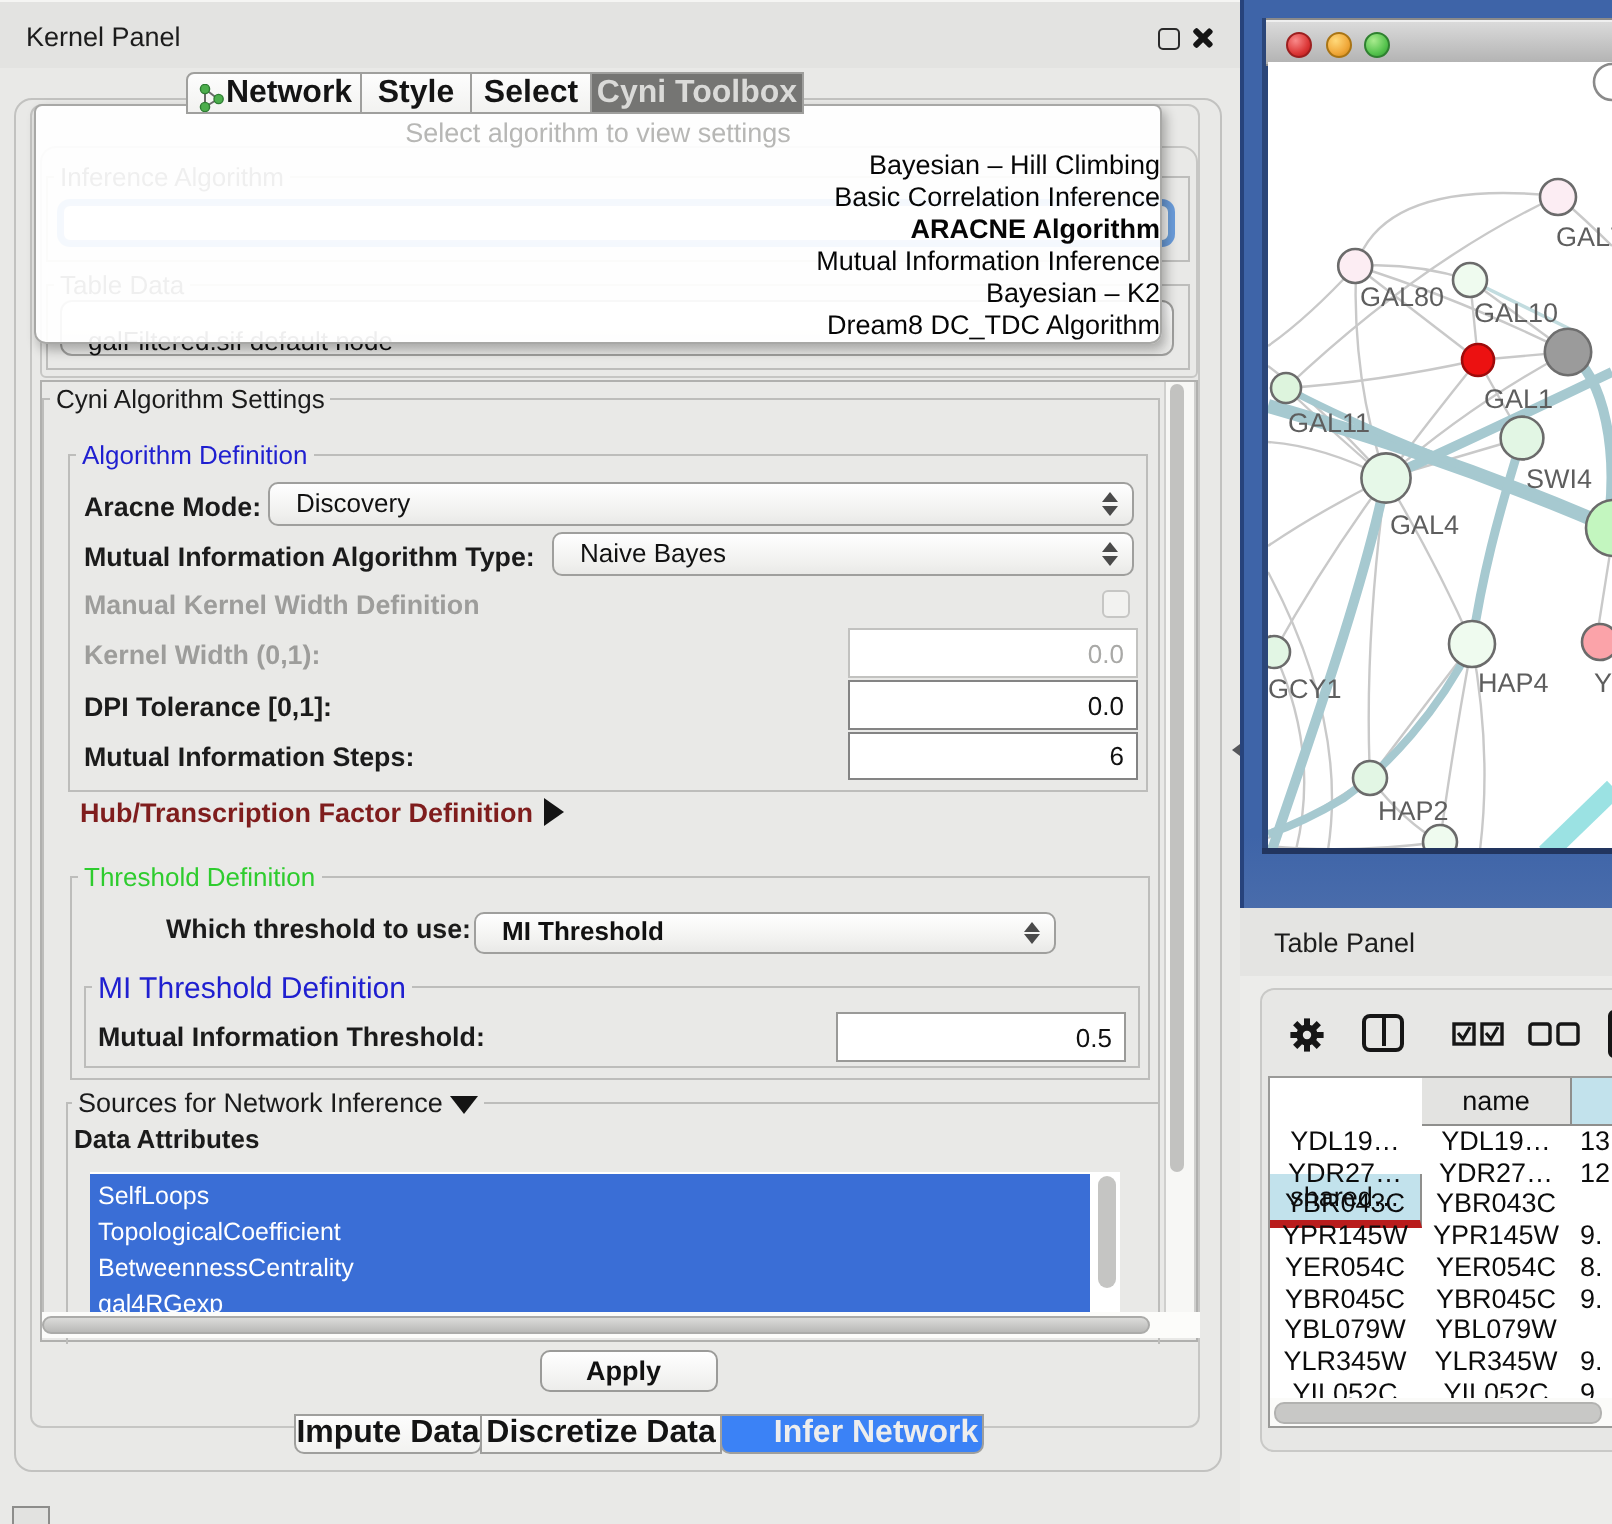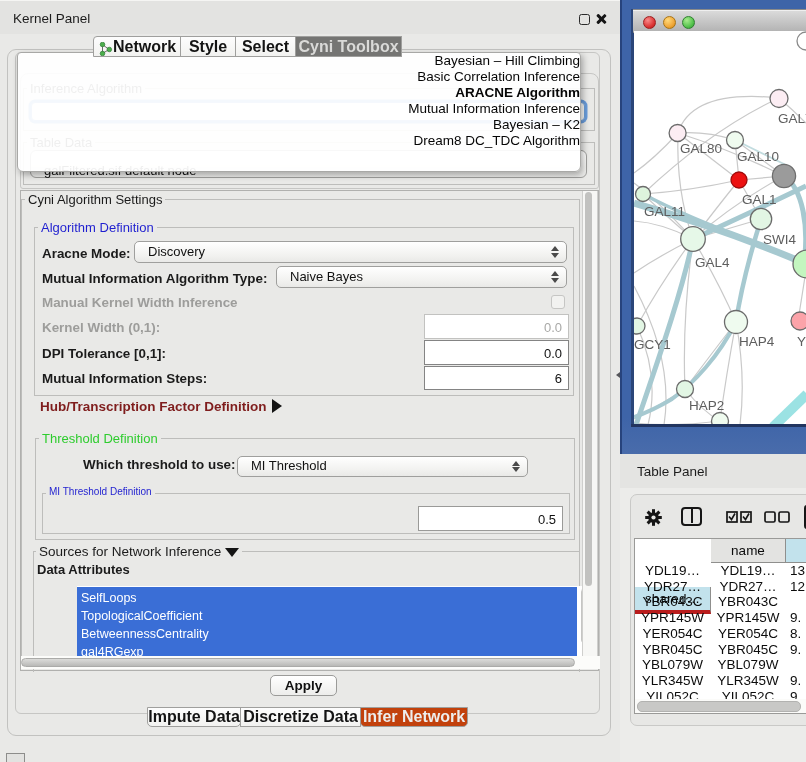--- a/index.html
+++ b/index.html
@@ -12,21 +12,21 @@
   .combo .tx{position:absolute;left:13px;top:2px;font-size:13px;color:#111;}
   .spin{position:absolute;right:6px;top:0;bottom:0;width:10px;}
   .spin:before{content:"";position:absolute;top:4px;left:1px;border:4px solid transparent;border-bottom:5px solid #4a4a4a;border-top:none;}
   .spin:after{content:"";position:absolute;bottom:4px;left:1px;border:4px solid transparent;border-top:5px solid #4a4a4a;border-bottom:none;}
   .field{position:absolute;background:#fff;border:1px solid #848484;font-size:13px;color:#111;text-align:right;}
   .field span{position:absolute;right:6px;top:50%;transform:translateY(-50%);}
   .gbox{position:absolute;border:1px solid #bdbdbb;}
   .gtitle{position:absolute;background:#e9e9e7;padding:0 3px;font-size:12.5px;white-space:nowrap;}
   .tab{top:0;height:19px;background:linear-gradient(#fdfdfd,#f2f2f0);border:1px solid #9f9f9d;border-left-width:0.5px;border-right-width:0.5px;font-size:16px;font-weight:bold;color:#141414;text-align:center;line-height:19px;white-space:nowrap;}
   .tab.sel{background:#757573;color:#dadad8;}
-  .tab.sel2{background:#c2410c;color:#ededed;}
+  .tab.sel2{background:#3b82f6;color:#ededed;padding-left:24px;}
   .trows{line-height:15.7px;white-space:nowrap;}
   .tb{height:18px;line-height:18px;}
 </style>
 </head>
 <body>
 <div id="root">
 
 <div class="abs" id="leftpane" style="left:0;top:0;width:620px;height:762px;background:#e9e9e7;">
 
   <div class="abs" style="left:0;top:0;width:620px;height:33px;background:#e3e3e1;border-top:1px solid #f5f5f3;"></div>
@@ -79,80 +79,82 @@
   <div class="lbl" style="position:absolute;left:42px;top:246px;">Aracne Mode:</div>
   <div class="combo" style="left:134px;top:241px;width:431px;height:20px;">
     <div class="tx">Discovery</div>
         <div class="spin"></div>
   </div>
   <div class="lbl" style="position:absolute;left:42px;top:271px;">Mutual Information Algorithm Type:</div>
   <div class="combo" style="left:276px;top:266px;width:289px;height:20px;">
     <div class="tx">Naive Bayes</div>
         <div class="spin"></div>
   </div>
-  <div class="lbl gray" style="position:absolute;left:42px;top:295px;">Manual Kernel Width Inference</div>
+  <div class="lbl gray" style="position:absolute;left:42px;top:295px;">Manual Kernel Width Definition</div>
   <div class="abs" style="left:551px;top:295px;width:12px;height:12px;background:#f2f2f0;border:1px solid #c6c6c4;border-radius:3px;"></div>
   <div class="lbl gray" style="position:absolute;left:42px;top:320px;">Kernel Width (0,1):</div>
   <div class="field" style="left:424px;top:314px;width:143px;height:23px;border-color:#c2c2c0;">
         <span style="color:#a9a9a7;">0.0</span>
       </div>
   <div class="lbl" style="position:absolute;left:42px;top:346px;">DPI Tolerance [0,1]:</div>
   <div class="field" style="left:424px;top:340px;width:143px;height:23px;">
         <span>0.0</span>
       </div>
   <div class="lbl" style="position:absolute;left:42px;top:371px;">Mutual Information Steps:</div>
   <div class="field" style="left:424px;top:366px;width:143px;height:22px;">
         <span>6</span>
       </div>
 
   <div class="abs" style="left:40px;top:399px;font-size:13.5px;font-weight:600;color:#7f1d1d;">Hub/Transcription Factor Definition</div>
   <div class="abs" style="left:272px;top:399px;width:0;height:0;border-left:10px solid #141414;border-top:7px solid transparent;border-bottom:7px solid transparent;"></div>
 
   <div class="abs" style="left:35px;top:438px;width:538px;height:100px;border:1px solid #bdbdbb;"></div>
   <div class="gtitle" style="left:39px;top:431px;color:#2ecc2e;font-size:13px;">Threshold Definition</div>
   <div class="lbl" style="position:absolute;left:83px;top:457px;">Which threshold to use:</div>
-  <div class="combo" style="left:237px;top:456px;width:289px;height:19px;">
+  <div class="combo" style="left:237px;top:456px;width:289px;height:19px;font-weight:bold;">
     <div class="tx" style="top:1px;">MI Threshold</div>
         <div class="spin"></div>
   </div>
 
   <div class="abs" style="left:42px;top:493px;width:526px;height:39px;border:1px solid #bdbdbb;"></div>
-  <div class="gtitle" style="left:46px;top:486px;color:#1f1fd0;font-size:10px;">MI Threshold Definition</div>
+  <div class="gtitle" style="left:46px;top:486px;color:#1f1fd0;font-size:15px;">MI Threshold Definition</div>
+  <div class="lbl" style="position:absolute;left:49px;top:511px;">Mutual Information Threshold:</div>
   <div class="field" style="left:418px;top:506px;width:143px;height:23px;border-color:#9a9a98;">
         <span>0.5</span>
       </div>
 
   <div class="abs" style="left:33px;top:551px;width:545px;height:120px;border:1px solid #bdbdbb;border-bottom:none;"></div>
   <div class="gtitle" style="left:36px;top:544px;color:#1b1b1b;font-size:13.5px;">Sources for Network Inference <span style="display:inline-block;width:0;height:0;border-top:9px solid #141414;border-left:7px solid transparent;border-right:7px solid transparent;vertical-align:-1px;"></span></div>
   <div class="lbl" style="position:absolute;left:37px;top:562px;font-size:13px;">Data Attributes</div>
 
-  <div class="abs" style="left:45px;top:586px;width:515px;height:71px;background:#fff;overflow:hidden;margin-left:32px;">
+  <div class="abs" style="left:45px;top:586px;width:515px;height:71px;background:#fff;overflow:hidden;">
     <div class="abs" style="left:0;top:1px;width:500px;height:120px;background:#3a6ed6;"></div>
     <div class="abs" style="left:4px;top:3px;font-size:12.5px;color:#fff;line-height:18px;">SelfLoops<br>TopologicalCoefficient<br>BetweennessCentrality<br>gal4RGexp</div>
     <div class="abs" style="left:504px;top:2px;width:9px;height:56px;background:#c5c5c3;border-radius:5px;"></div>
   </div>
 
   <div class="abs" style="left:21px;top:656px;width:579px;height:13px;background:#fcfcfa;"></div>
   <div class="abs" style="left:21px;top:658px;width:552px;height:7px;background:linear-gradient(#dcdcda,#b9b9b7);border:1px solid #ababa9;border-radius:5px;"></div>
 
   <div class="abs" style="left:582px;top:191px;width:14px;height:465px;background:#f7f7f5;border-left:1px solid #cfcfcd;border-right:1px solid #cfcfcd;"></div>
   <div class="abs" style="left:584.5px;top:192px;width:7px;height:394px;background:#c2c2c0;border-radius:4px;"></div>
 
   <div class="abs" id="popup" style="left:17px;top:52px;width:562px;height:118px;z-index:5;background:rgba(255,255,255,0.93);border:1px solid #a8a8a6;border-radius:4px 4px 6px 6px;box-shadow:2px 3px 6px rgba(0,0,0,0.30);">
+    <div style="text-align:center;font-size:13.5px;color:#b7b7b5;padding-top:6px;height:16px;">Select algorithm to view settings</div>
     <div style="font-size:13.5px;color:#060606;line-height:16px;padding-left:2px;text-align:right;">
       Bayesian – Hill Climbing<br>
       Basic Correlation Inference<br>
       <b>ARACNE Algorithm</b><br>
       Mutual Information Inference<br>
       Bayesian – K2<br>
       Dream8 DC_TDC Algorithm
     </div>
   </div>
 
-  <div class="abs" style="left:270px;top:675px;width:65px;height:19px;background:linear-gradient(#ffffff,#ededeb);border:1px solid #9b9b99;border-radius:5px;text-align:center;font-size:13.5px;font-weight:600;color:#111;line-height:19px;">Apply</div>
+  <div class="abs" style="left:270px;top:675px;width:65px;height:19px;background:linear-gradient(#ffffff,#ededeb);border:1px solid #9b9b99;border-radius:5px;text-align:left;font-size:13.5px;font-weight:600;color:#111;line-height:19px;padding-left:22px;">Apply</div>
 
   <div class="abs" id="bottabs" style="left:147px;top:707px;height:20px;width:322px;z-index:10;">
     <div class="abs tab tb" style="left:0;width:92px;border-radius:0 0 5px 5px;">Impute Data</div>
     <div class="abs tab tb" style="left:93px;width:119px;">Discretize Data</div>
     <div class="abs tab sel2 tb" style="left:213px;width:106px;border-radius:0 0 5px 5px;">Infer Network</div>
   </div>
 
   <div class="abs" style="left:6px;top:753px;width:17px;height:14px;background:#e2e2e0;border:1.5px solid #8d8d8b;"></div>
 </div>
 

